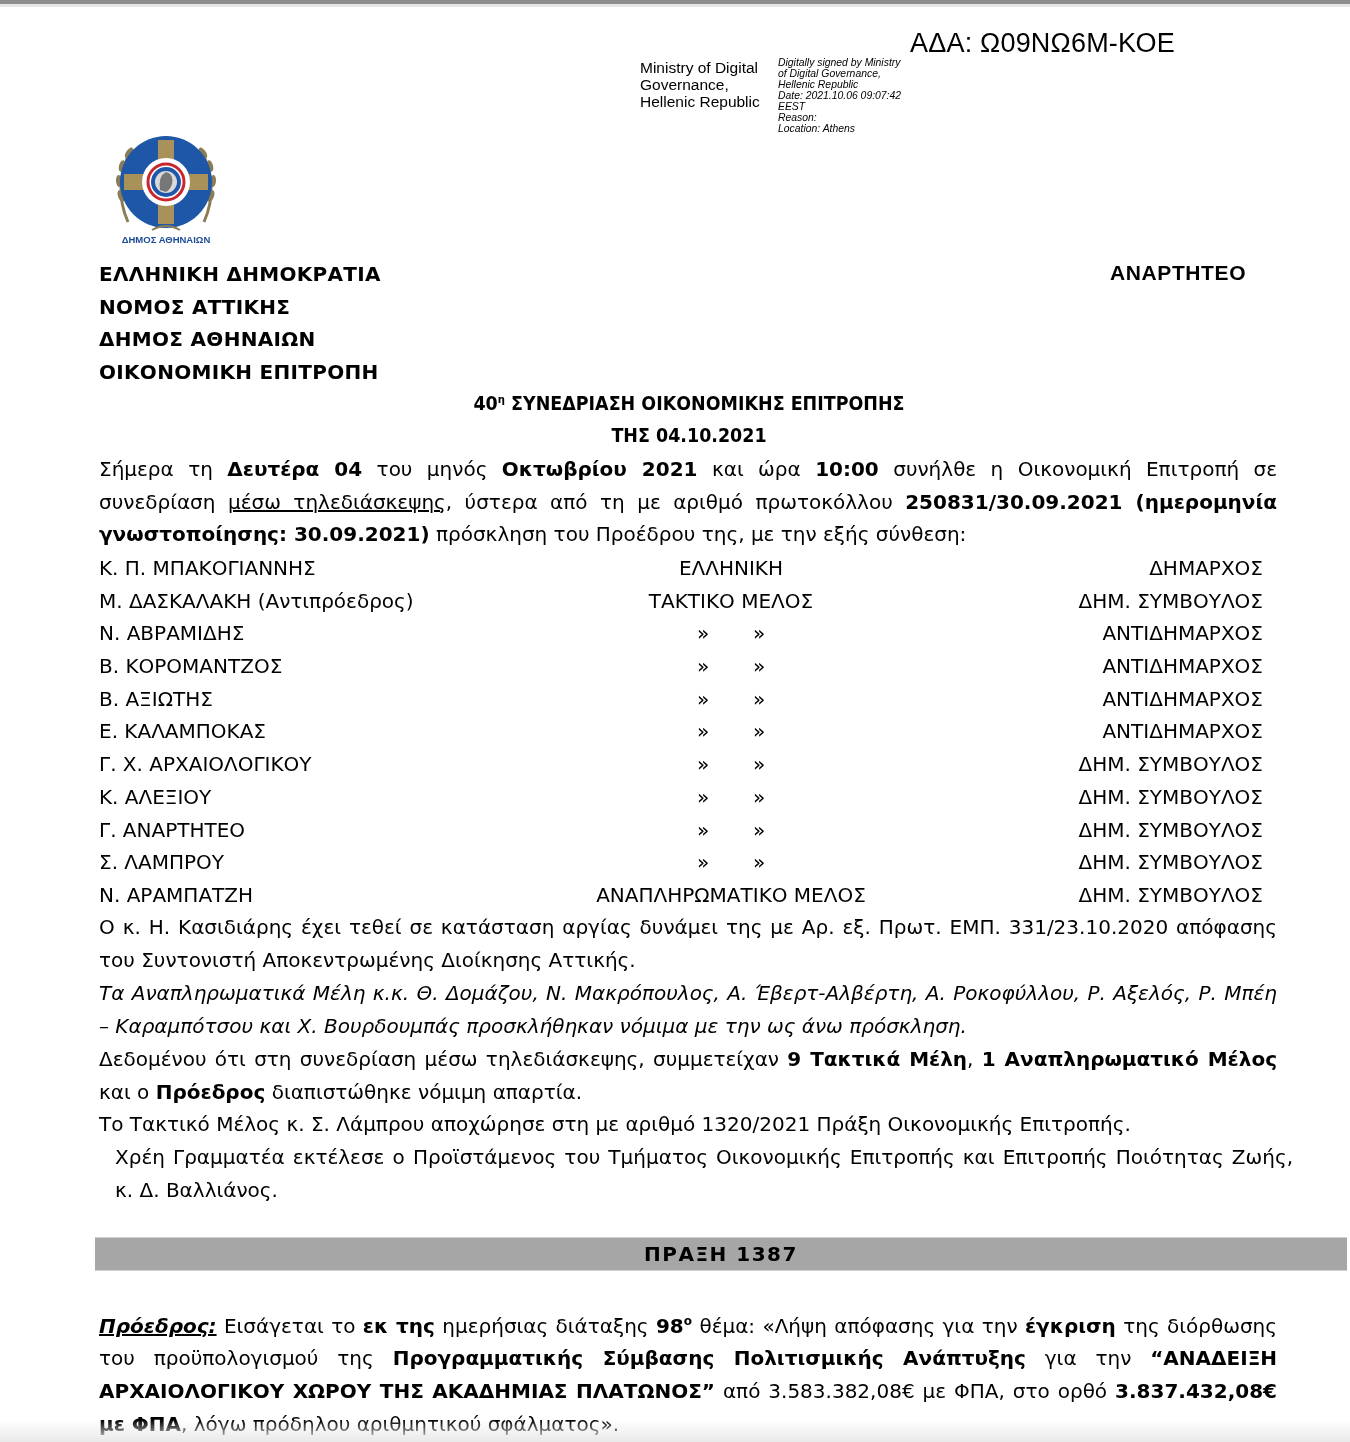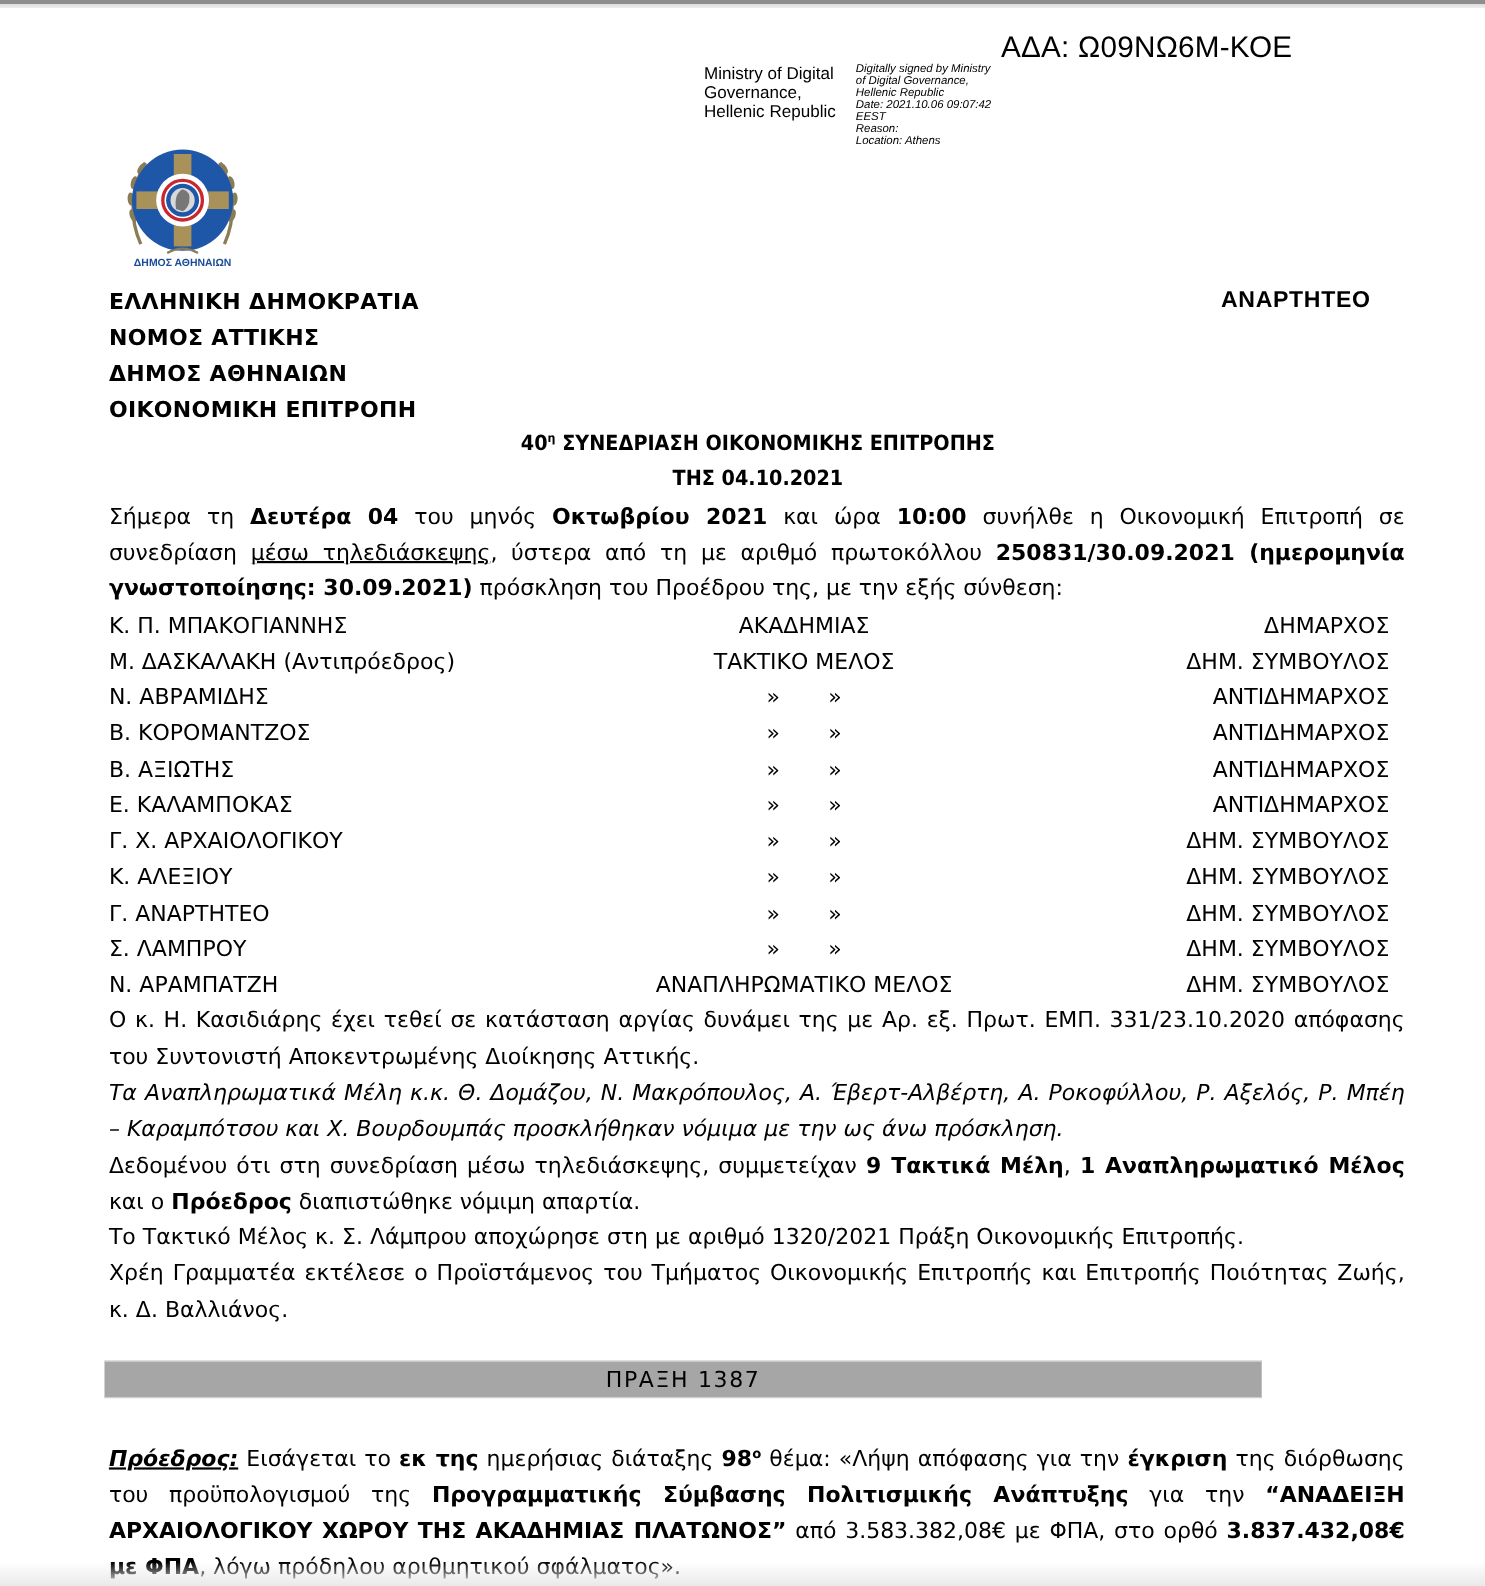--- a/index.html
+++ b/index.html
@@ -27,21 +27,21 @@
     .p b { font-weight: bold; }
     .u { text-decoration: underline; }
 
     .members { position: absolute; left: 99px; top: 552px; width: 1164px; }
     .mrow { display: flex; height: 32.7px; font-size: 20px; line-height: 32.7px; align-items: flex-start; }
     .mname { width: 430px; }
     .mrole { width: 400px; text-align: center; margin-left: 2px; }
     .mtitle { flex: 1; text-align: right; }
     .ditto { display: inline-block; width: 56px; text-align: center; }
 
-    .praxi-bar { position: absolute; left: 95px; top: 1237px; width: 1052px; height: 32px; background: #a6a6a6; border-top: 1px solid #d0d0d0; border-bottom: 1px solid #d0d0d0; text-align: center; line-height: 32px; font-weight: normal; font-size: 20px; letter-spacing: 1.5px; }
+    .praxi-bar { position: absolute; left: 95px; top: 1237px; width: 1252px; height: 32px; background: #a6a6a6; border-top: 1px solid #d0d0d0; border-bottom: 1px solid #d0d0d0; text-align: center; line-height: 32px; font-weight: bold; font-size: 20px; letter-spacing: 1.5px; }
 
     .bottom-fade { position: absolute; left: 0; top: 1420px; width: 1350px; height: 22px; background: linear-gradient(#ffffff00, #e9e9e9); }
   </style>
 </head>
 <body>
 
 <div class="topbar"></div>
 <div class="topbar-shade"></div>
 
 <div class="ada">ΑΔΑ: Ω09ΝΩ6Μ-ΚΟΕ</div>
@@ -101,21 +101,21 @@
 </div>
 <div class="title" style="top:424px;">ΤΗΣ 04.10.2021</div>
 
 <div class="p" style="top:453px;">
   <span>Σήμερα τη </span><b>Δευτέρα 04</b><span> του μηνός </span><b>Οκτωβρίου 2021</b><span> και ώρα </span><b>10:00</b><span> συνήλθε η Οικονομική Επιτροπή σε συνεδρίαση </span><span class="u">μέσω τηλεδιάσκεψης</span><span>, ύστερα από τη με αριθμό πρωτοκόλλου </span><b>250831/30.09.2021 (ημερομηνία γνωστοποίησης: 30.09.2021)</b><span> πρόσκληση του Προέδρου της, με την εξής σύνθεση:</span>
 </div>
 
 <div class="members">
   <div class="mrow">
       <span class="mname">Κ. Π. ΜΠΑΚΟΓΙΑΝΝΗΣ</span>
-      <span class="mrole">ΑΚΑΔΗΜΙΑΣ</span>
+      <span class="mrole">ΕΛΛΗΝΙΚΗ</span>
       <span class="mtitle">ΔΗΜΑΡΧΟΣ</span>
     </div>
   <div class="mrow">
       <span class="mname">Μ. ΔΑΣΚΑΛΑΚΗ (Αντιπρόεδρος)</span>
       <span class="mrole">ΤΑΚΤΙΚΟ ΜΕΛΟΣ</span>
       <span class="mtitle">ΔΗΜ. ΣΥΜΒΟΥΛΟΣ</span>
     </div>
   <div class="mrow">
       <span class="mname">Ν. ΑΒΡΑΜΙΔΗΣ</span>
       <span class="mrole"><span class="ditto">»</span><span class="ditto">»</span></span>
@@ -162,21 +162,21 @@
       <span class="mtitle">ΔΗΜ. ΣΥΜΒΟΥΛΟΣ</span>
     </div>
 </div>
 
 <div class="p" style="top:911px;">Ο κ. Η. Κασιδιάρης έχει τεθεί σε κατάσταση αργίας δυνάμει της με Αρ. εξ. Πρωτ. ΕΜΠ. 331/23.10.2020 απόφασης του Συντονιστή Αποκεντρωμένης Διοίκησης Αττικής.</div>
 <div class="p" style="top:977px;font-style:italic;">Τα Αναπληρωματικά Μέλη κ.κ. Θ. Δομάζου, Ν. Μακρόπουλος, Α. Έβερτ-Αλβέρτη, Α. Ροκοφύλλου, Ρ. Αξελός, Ρ. Μπέη – Καραμπότσου και Χ. Βουρδουμπάς προσκλήθηκαν νόμιμα με την ως άνω πρόσκληση.</div>
 <div class="p" style="top:1043px;">
   <span>Δεδομένου ότι στη συνεδρίαση μέσω τηλεδιάσκεψης, συμμετείχαν </span><b>9 Τακτικά Μέλη</b><span>, </span><b>1 Αναπληρωματικό Μέλος</b><span> και ο </span><b>Πρόεδρος</b><span> διαπιστώθηκε νόμιμη απαρτία.</span>
 </div>
 <div class="p" style="top:1108px;">Το Τακτικό Μέλος κ. Σ. Λάμπρου αποχώρησε στη με αριθμό 1320/2021 Πράξη Οικονομικής Επιτροπής.</div>
-<div class="p" style="top:1141px;">Χρέη Γραμματέα εκτέλεσε ο Προϊστάμενος του Τμήματος Οικονομικής Επιτροπής και Επιτροπής Ποιότητας Ζωής, κ. Δ. Βαλλιάνος.</div>
+<div class="p" style="top:1141px;margin-left:16px;">Χρέη Γραμματέα εκτέλεσε ο Προϊστάμενος του Τμήματος Οικονομικής Επιτροπής και Επιτροπής Ποιότητας Ζωής, κ. Δ. Βαλλιάνος.</div>
 
 <div class="praxi-bar">ΠΡΑΞΗ 1387</div>
 
 <div class="p" style="top:1305px;">
   <b class="u" style="font-style:italic;">Πρόεδρος:</b><span> Εισάγεται το </span><b>εκ της</b><span> ημερήσιας διάταξης </span><b>98</b><sup style="font-size:12px;font-weight:bold;">ο</sup><span> θέμα: «Λήψη απόφασης για την </span><b>έγκριση</b><span> της διόρθωσης του προϋπολογισμού της </span><b>Προγραμματικής Σύμβασης Πολιτισμικής Ανάπτυξης</b><span> για την </span><b>“ΑΝΑΔΕΙΞΗ ΑΡΧΑΙΟΛΟΓΙΚΟΥ ΧΩΡΟΥ ΤΗΣ ΑΚΑΔΗΜΙΑΣ ΠΛΑΤΩΝΟΣ”</b><span> από 3.583.382,08€ με ΦΠΑ, στο ορθό </span><b>3.837.432,08€ με ΦΠΑ</b><span>, λόγω πρόδηλου αριθμητικού σφάλματος».</span>
 </div>
 
 <div class="bottom-fade"></div>
 
 </body></html>

